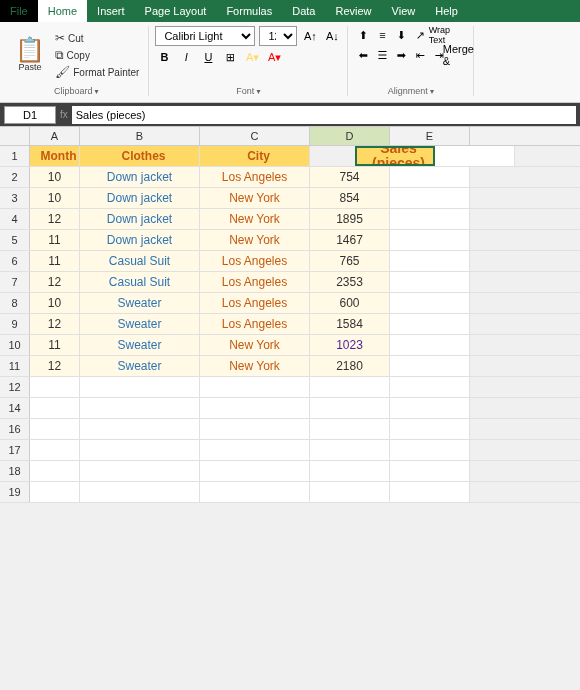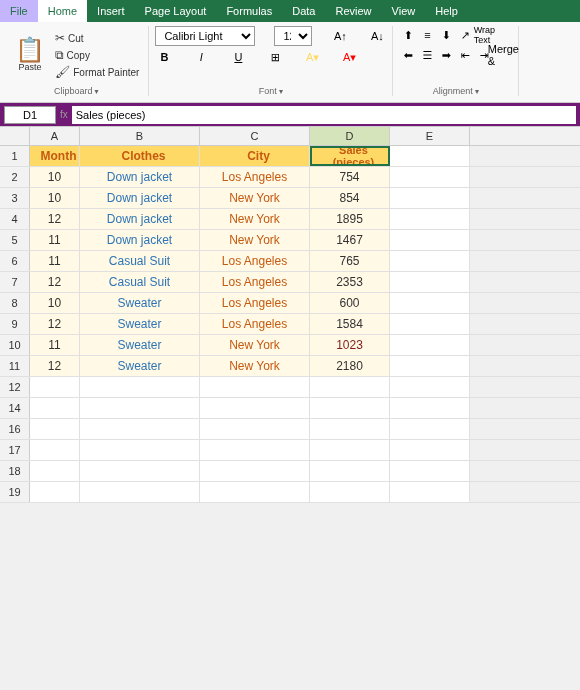--- a/index.html
+++ b/index.html
@@ -14,21 +14,21 @@
     }
     .menu-item {
       padding: 0 10px;
       color: white;
       font-size: 11px;
       height: 100%;
       display: flex;
       align-items: center;
       cursor: pointer;
     }
-    .menu-item.active { background: #c4b5fd; color: #217346; }
+    .menu-item.active { background: #000000; color: #217346; }
 
     
     .ribbon {
       background: #f8f8f8;
       border-bottom: 1px solid #ccc;
     }
     .ribbon-content {
       display: flex;
       padding: 4px 4px 2px 4px;
       height: 80px;
@@ -94,21 +94,21 @@
 
     
     .font-group-content {
       display: flex;
       flex-direction: column;
       gap: 2px;
     }
     .font-row {
       display: flex;
       align-items: center;
-      gap: 19px;
+      gap: 4px;
     }
     .font-selector {
       width: 100px;
       height: 20px;
       font-size: 11px;
       border: 1px solid #999;
       background: white;
       padding: 0 4px;
     }
     .size-selector {
@@ -140,21 +140,21 @@
     .align-row {
       display: flex;
       gap: 1px;
     }
 
     
     .formula-bar {
       display: flex;
       align-items: center;
       height: 24px;
-      background: #701a75;
+      background: #404040;
       border-bottom: 1px solid #ccc;
       padding: 0 4px;
       gap: 4px;
     }
     .cell-ref {
       width: 52px;
       height: 18px;
       border: 1px solid #999;
       font-size: 11px;
       padding: 0 4px;
@@ -371,21 +371,21 @@
     <div class="col-header col-e">E</div>
   </div>
 
   <div class="rows-container">
 
     <div class="row cell-header-row">
       <div class="row-header">1</div>
       <div class="cell col-a" style="background:#ffd966;color:#c55a11;font-weight:bold;">Month</div>
       <div class="cell col-b" style="background:#ffd966;color:#c55a11;font-weight:bold;">Clothes</div>
       <div class="cell col-c" style="background:#ffd966;color:#c55a11;font-weight:bold;">City</div>
-      <div class="cell col-d selected-cell" style="background:#ffd966;color:#c55a11;font-weight:bold;font-size:11px;line-height:1.1;text-align:center;">Sales<br>(pieces)</div>
+      <div class="cell col-d selected-cell" style="background:#ffd966;color:#c55a11;font-weight:bold;font-size:14px;line-height:1.1;text-align:center;margin-left:45px;">Sales<br>(pieces)</div>
       <div class="cell col-e" style="background:white;"></div>
     </div>
 
     <div class="row cell-data-row">
       <div class="row-header">2</div>
       <div class="cell col-a" style="color:#333;">10</div>
       <div class="cell col-b" style="color:#2e75b6;">Down jacket</div>
       <div class="cell col-c" style="color:#c55a11;">Los Angeles</div>
       <div class="cell col-d" style="color:#333;">754</div>
       <div class="cell col-e" style="background:white;"></div>
@@ -452,21 +452,21 @@
       <div class="cell col-c" style="color:#c55a11;">Los Angeles</div>
       <div class="cell col-d" style="color:#333;">1584</div>
       <div class="cell col-e" style="background:white;"></div>
     </div>
 
     <div class="row cell-data-row">
       <div class="row-header">10</div>
       <div class="cell col-a" style="color:#333;">11</div>
       <div class="cell col-b" style="color:#2e75b6;">Sweater</div>
       <div class="cell col-c" style="color:#c55a11;">New York</div>
-      <div class="cell col-d" style="color:#7f1d1d;">1023</div>
+      <div class="cell col-d" style="color:#4c1d95;">1023</div>
       <div class="cell col-e" style="background:white;"></div>
     </div>
 
     <div class="row cell-data-row">
       <div class="row-header">11</div>
       <div class="cell col-a" style="color:#333;">12</div>
       <div class="cell col-b" style="color:#2e75b6;">Sweater</div>
       <div class="cell col-c" style="color:#c55a11;">New York</div>
       <div class="cell col-d" style="color:#333;">2180</div>
       <div class="cell col-e" style="background:white;"></div>

